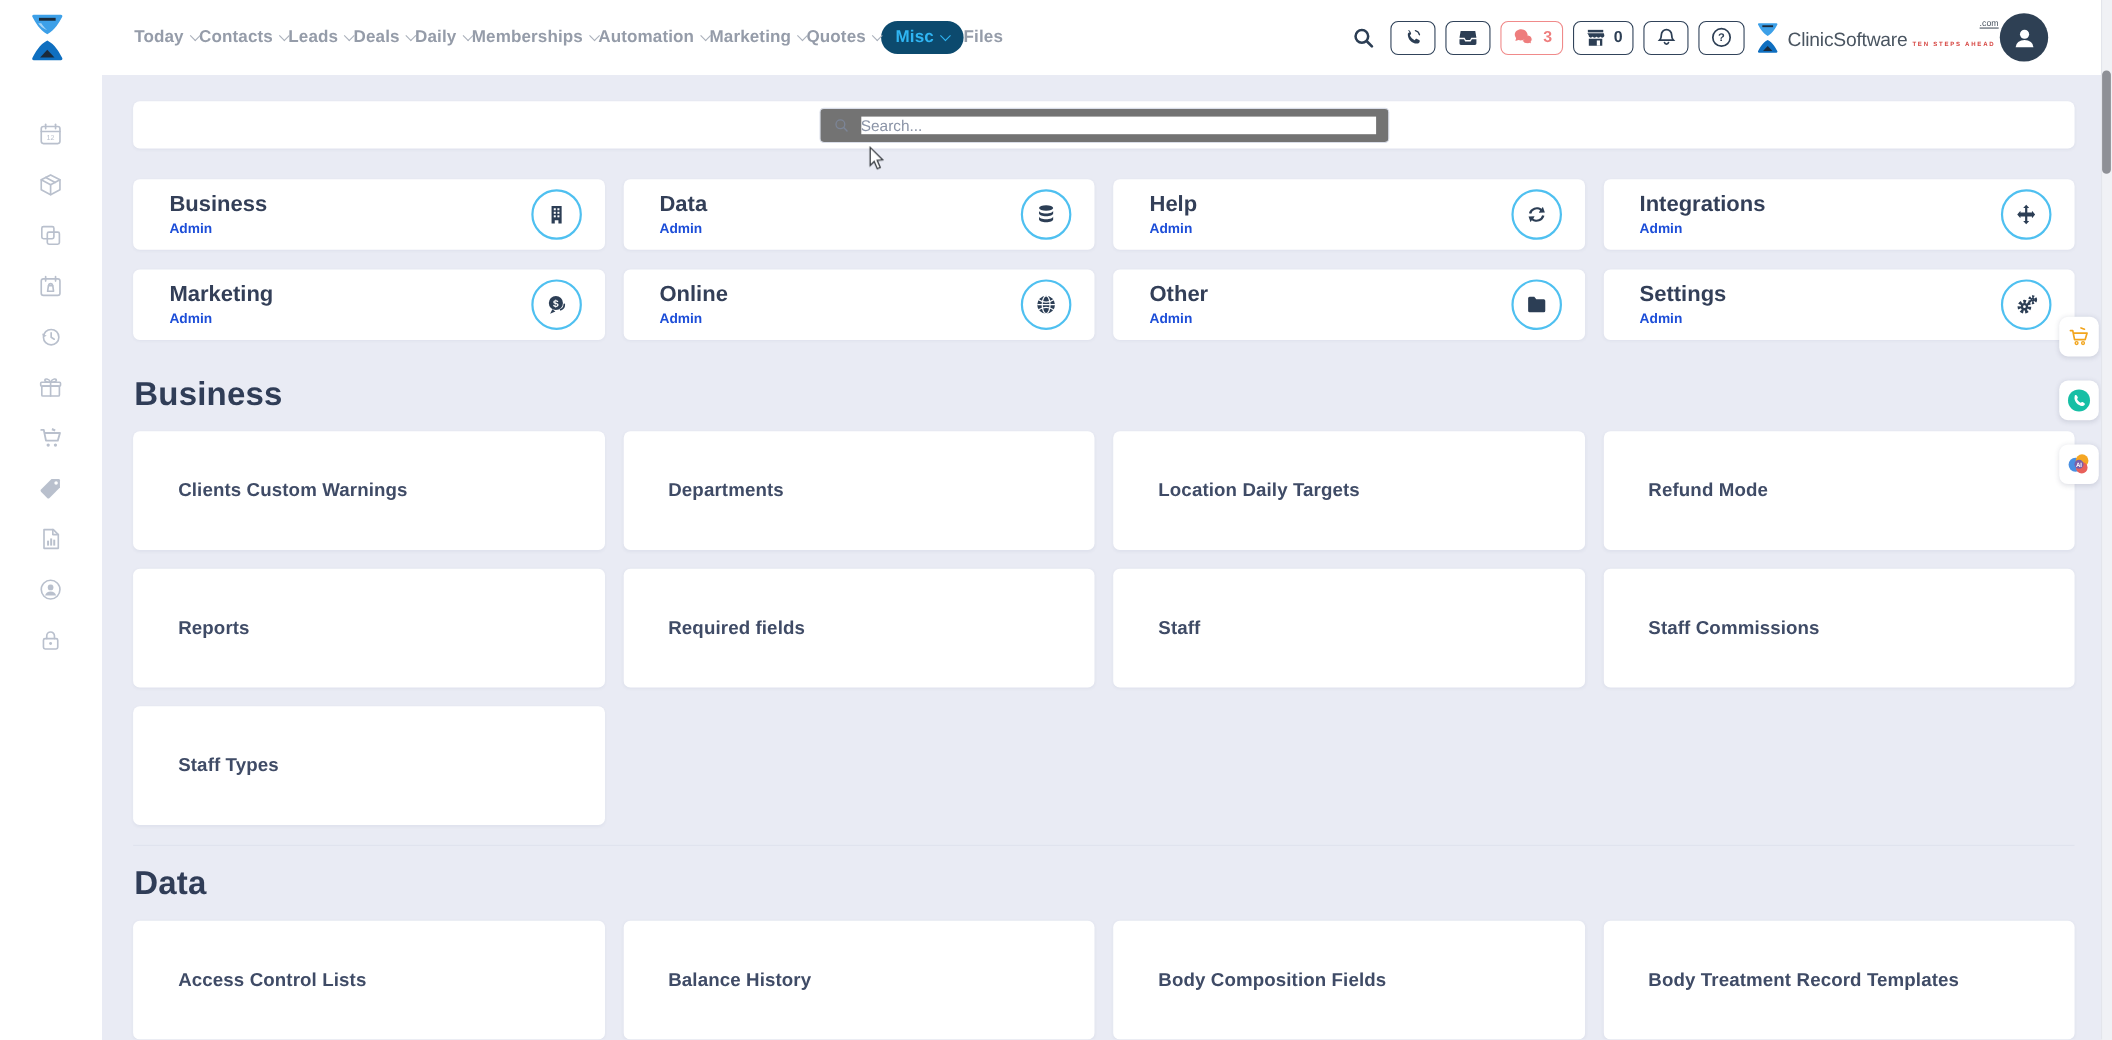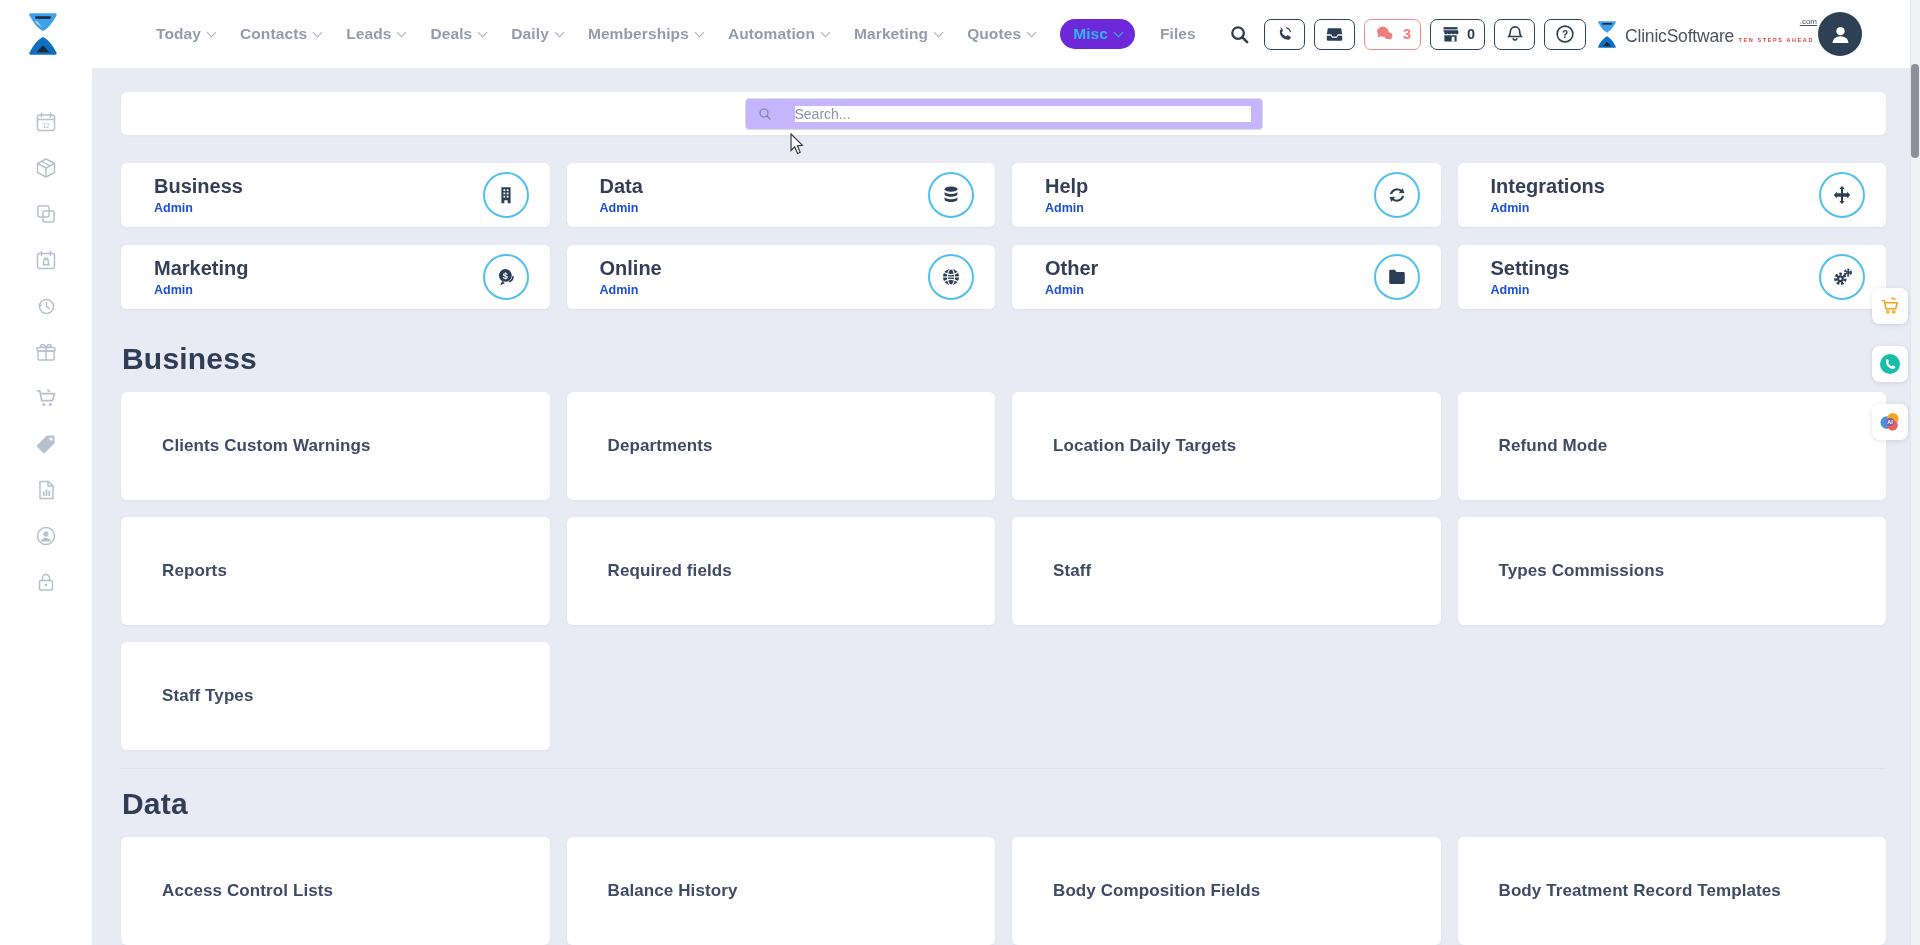--- a/index.html
+++ b/index.html
@@ -3,26 +3,26 @@
 <meta charset="utf-8">
 <style>
   * { box-sizing: border-box; margin: 0; padding: 0; }
   html,body { width:1920px; height:945px; overflow:hidden;
     font-family:"Liberation Sans", sans-serif; background:#e9ebf4; }
 
   
   .header { position:fixed; top:0; left:0; width:1920px; height:68px; background:#fff;
     display:flex; align-items:center; z-index:20; padding:0 58px 0 26px; }
   .brand-logo { width:34px; height:46px; flex:0 0 auto; }
-  .nav { display:flex; align-items:center; gap:25px; margin-left:96px;text-align:center; }
+  .nav { display:flex; align-items:center; margin-left:62px;text-align:center; }
   .nav-item { display:flex; align-items:center; cursor:pointer; color:#959ca9;
     font-size:15.5px; font-weight:bold; letter-spacing:.1px; white-space:nowrap; }
   .nav-item .chev { width:7px; height:7px; border-right:1.7px solid #aab0bb;
     border-bottom:1.7px solid #aab0bb; transform:rotate(45deg); margin-left:7px; margin-top:-4px; }
-  .nav-item.active { color:#2fb5f3; background:#6d28d9; border-radius:16px; padding:6px 13px; }
+  .nav-item.active { color:#2fb5f3; background:#0c4a6e; border-radius:16px; padding:6px 13px; }
   .nav-item.active .chev { border-color:#2fb5f3; }
 
   .actions { margin-left:auto; display:flex; align-items:center; gap:9px; }
   .act-btn { display:flex; align-items:center; justify-content:center; gap:6px;
     background:#fff; border:1.6px solid #31435a; color:#2c3e54; height:31px; min-width:41px;
     padding:0 9px; border-radius:7px; cursor:pointer; }
   .act-btn.plain { border:none; min-width:30px; padding:0 2px; }
   .act-btn.alert { border-color:#f republic08a8a; }
   .act-btn.alert { border-color:#f08a8a; color:#ee7d7d; }
   .badge { font-size:14.5px; font-weight:bold; }
@@ -46,21 +46,21 @@
   .side-item { width:26px; height:24px; color:#b9c0cd; display:flex; align-items:center;
     justify-content:center; cursor:pointer; }
 
   
   .main { position:absolute; top:68px; left:92px; width:1828px; height:877px;
     background:#e9ebf4; padding:24px 34px 0 29px; overflow:hidden; }
 
   .search-row { height:43px; background:#fff; border-radius:6px; display:flex; align-items:center;
     justify-content:center; box-shadow:0 1px 3px rgba(45,55,90,.05); }
   .search-box { width:518px; height:32px; border:1px solid #d9dde8; border-radius:4px;
-    display:flex; align-items:center; padding:0 11px; gap:22px; background:#c4b5fd; }
+    display:flex; align-items:center; padding:0 11px; gap:10px; background:#737373; }
   .search-box svg { flex:0 0 auto; }
   .search-input { border:none; outline:none; flex:1; font-size:14px; color:#5d6575;
     font-family:"Liberation Sans",sans-serif; }
   .search-input::placeholder { color:#8b94a7; }
 
   .cat-grid { display:grid; grid-template-columns:repeat(4,1fr); gap:18px 17px; margin-top:28px; }
   .cat-card { background:#fff; border-radius:6px; height:64px; display:flex; align-items:center;
     justify-content:space-between; padding:0 21px 0 33px; cursor:pointer;
     box-shadow:0 1px 3px rgba(45,55,90,.05); }
   .cat-title { font-size:20px; color:#333f58; font-weight:bold; }
@@ -515,21 +515,21 @@
           <div class="item-card">
             <span>Reports</span>
           </div>
           <div class="item-card">
             <span>Required fields</span>
           </div>
           <div class="item-card">
             <span>Staff</span>
           </div>
           <div class="item-card">
-            <span>Types Commissions</span>
+            <span>Staff Commissions</span>
           </div>
           <div class="item-card">
             <span>Staff Types</span>
           </div>
         </div>
       </section>
       <section class="section divided">
         <h2 class="section-title">Data</h2>
         <div class="section-grid">
           <div class="item-card">

